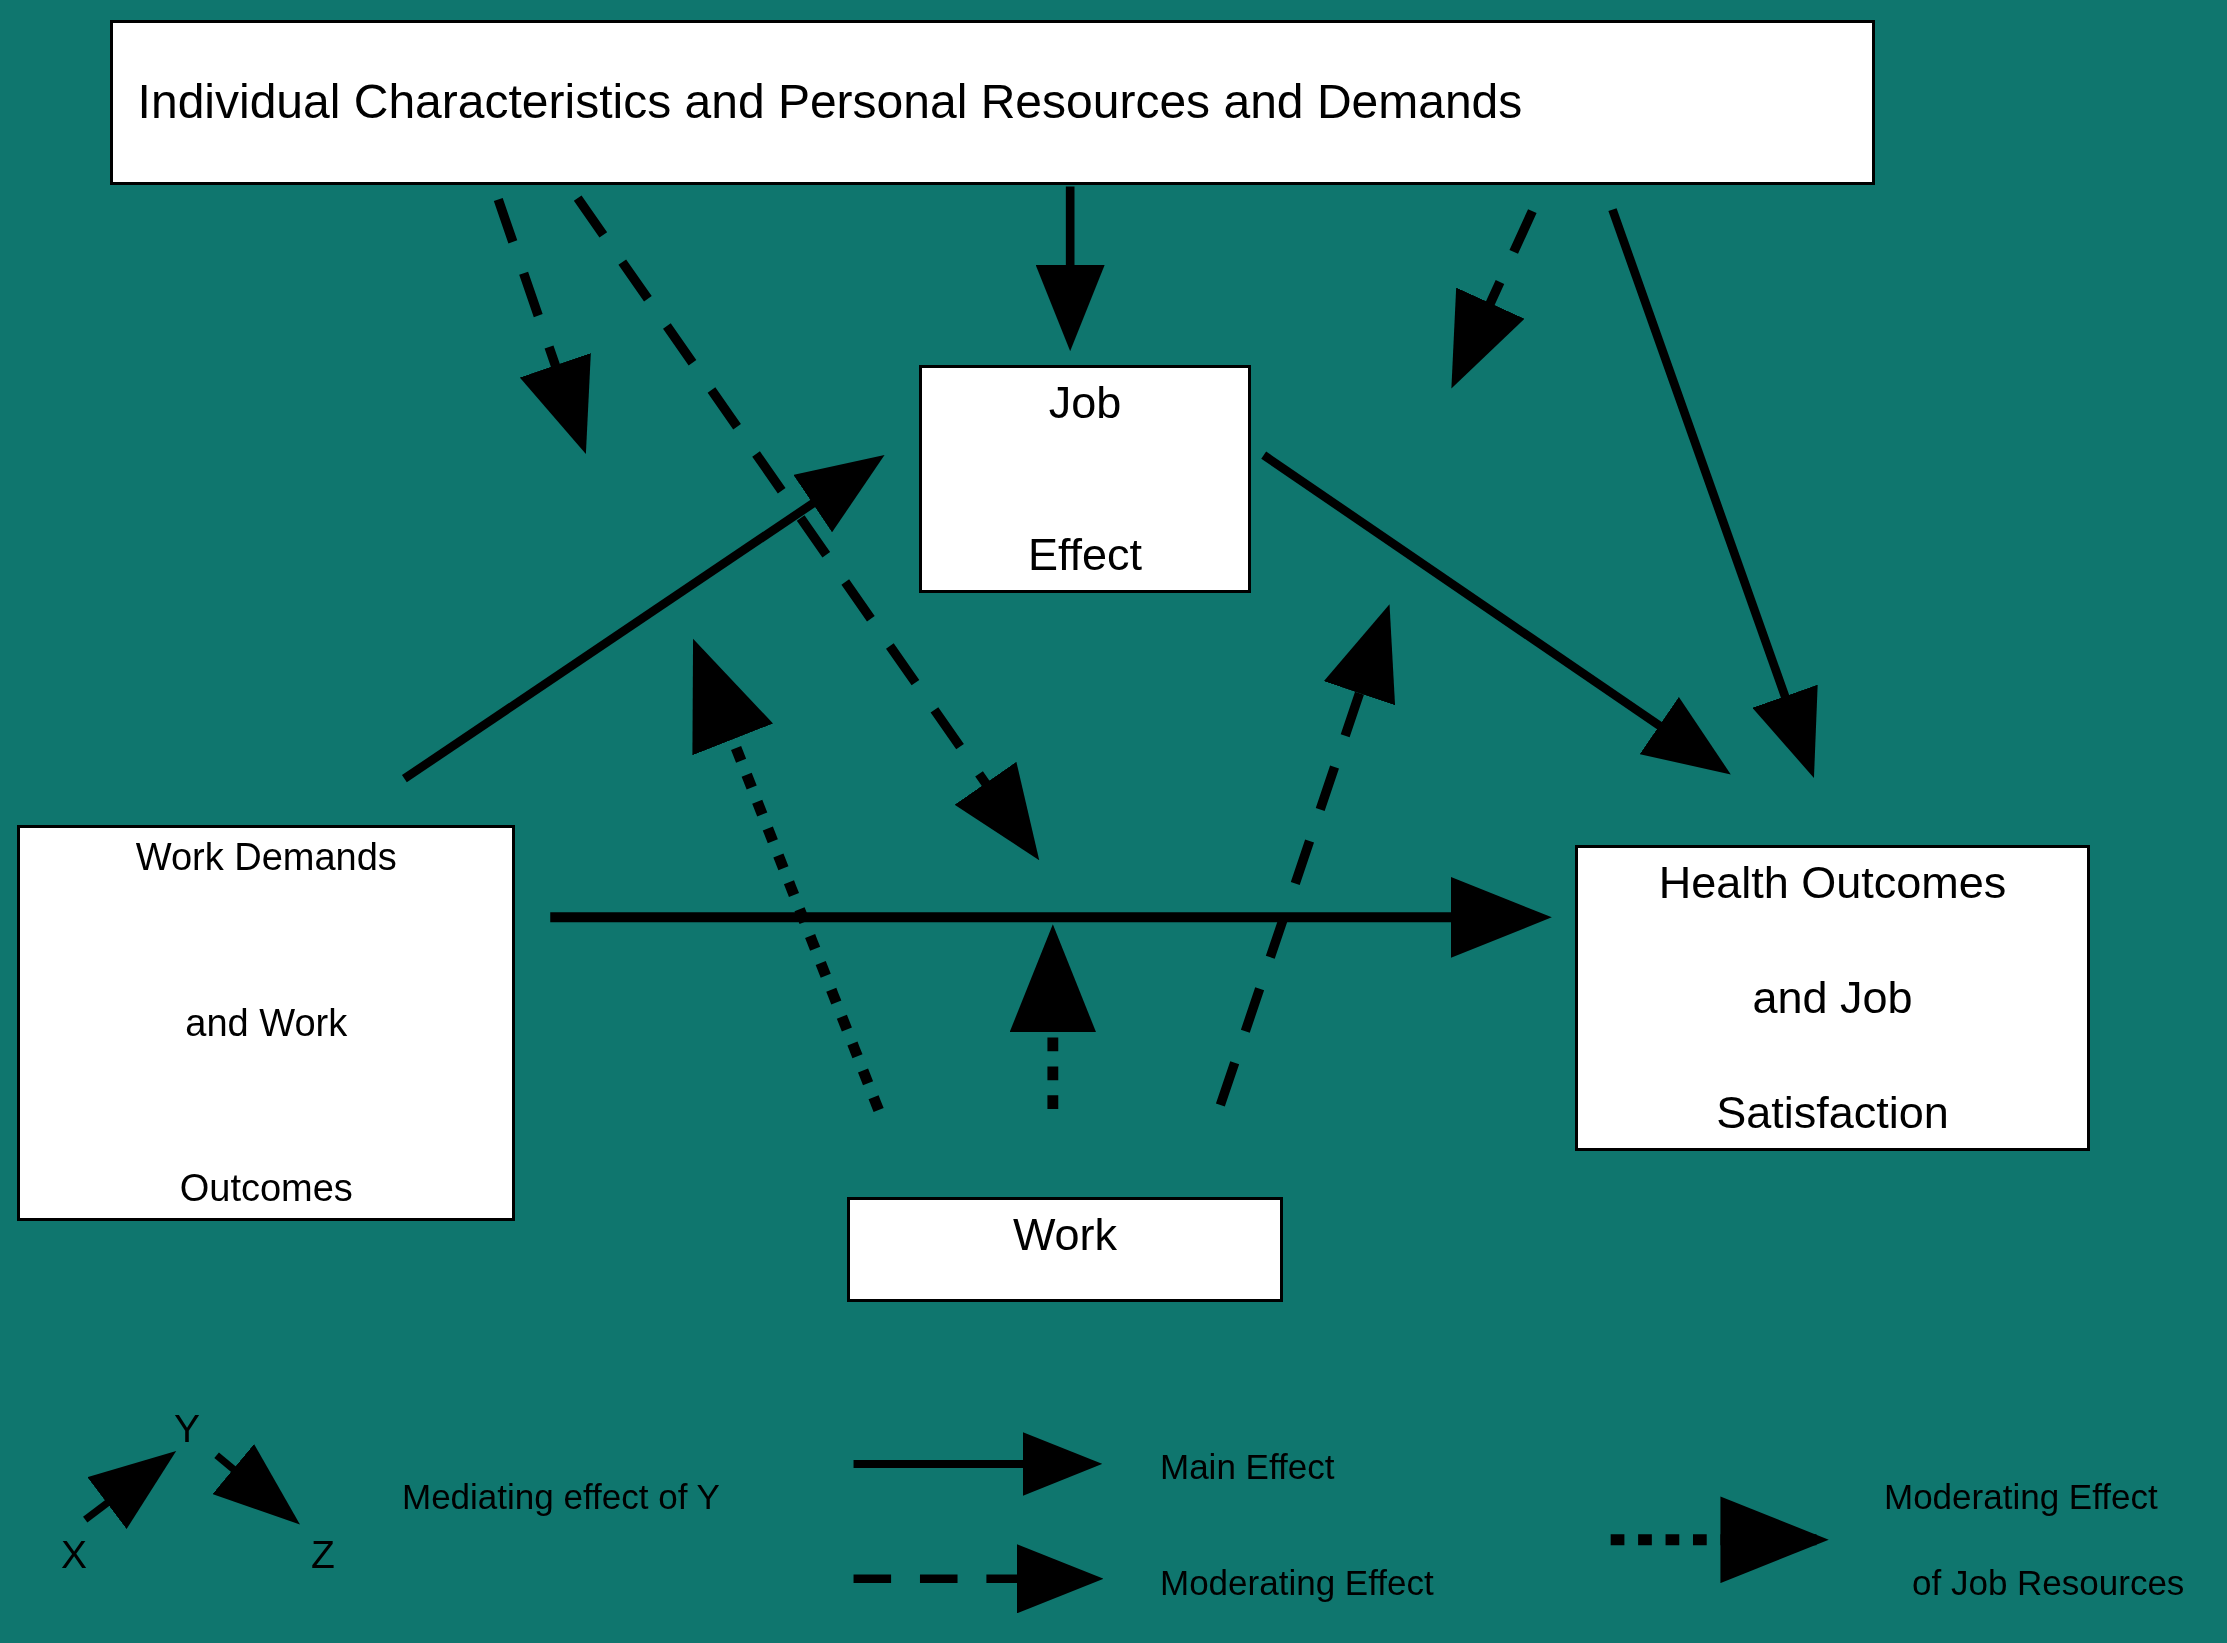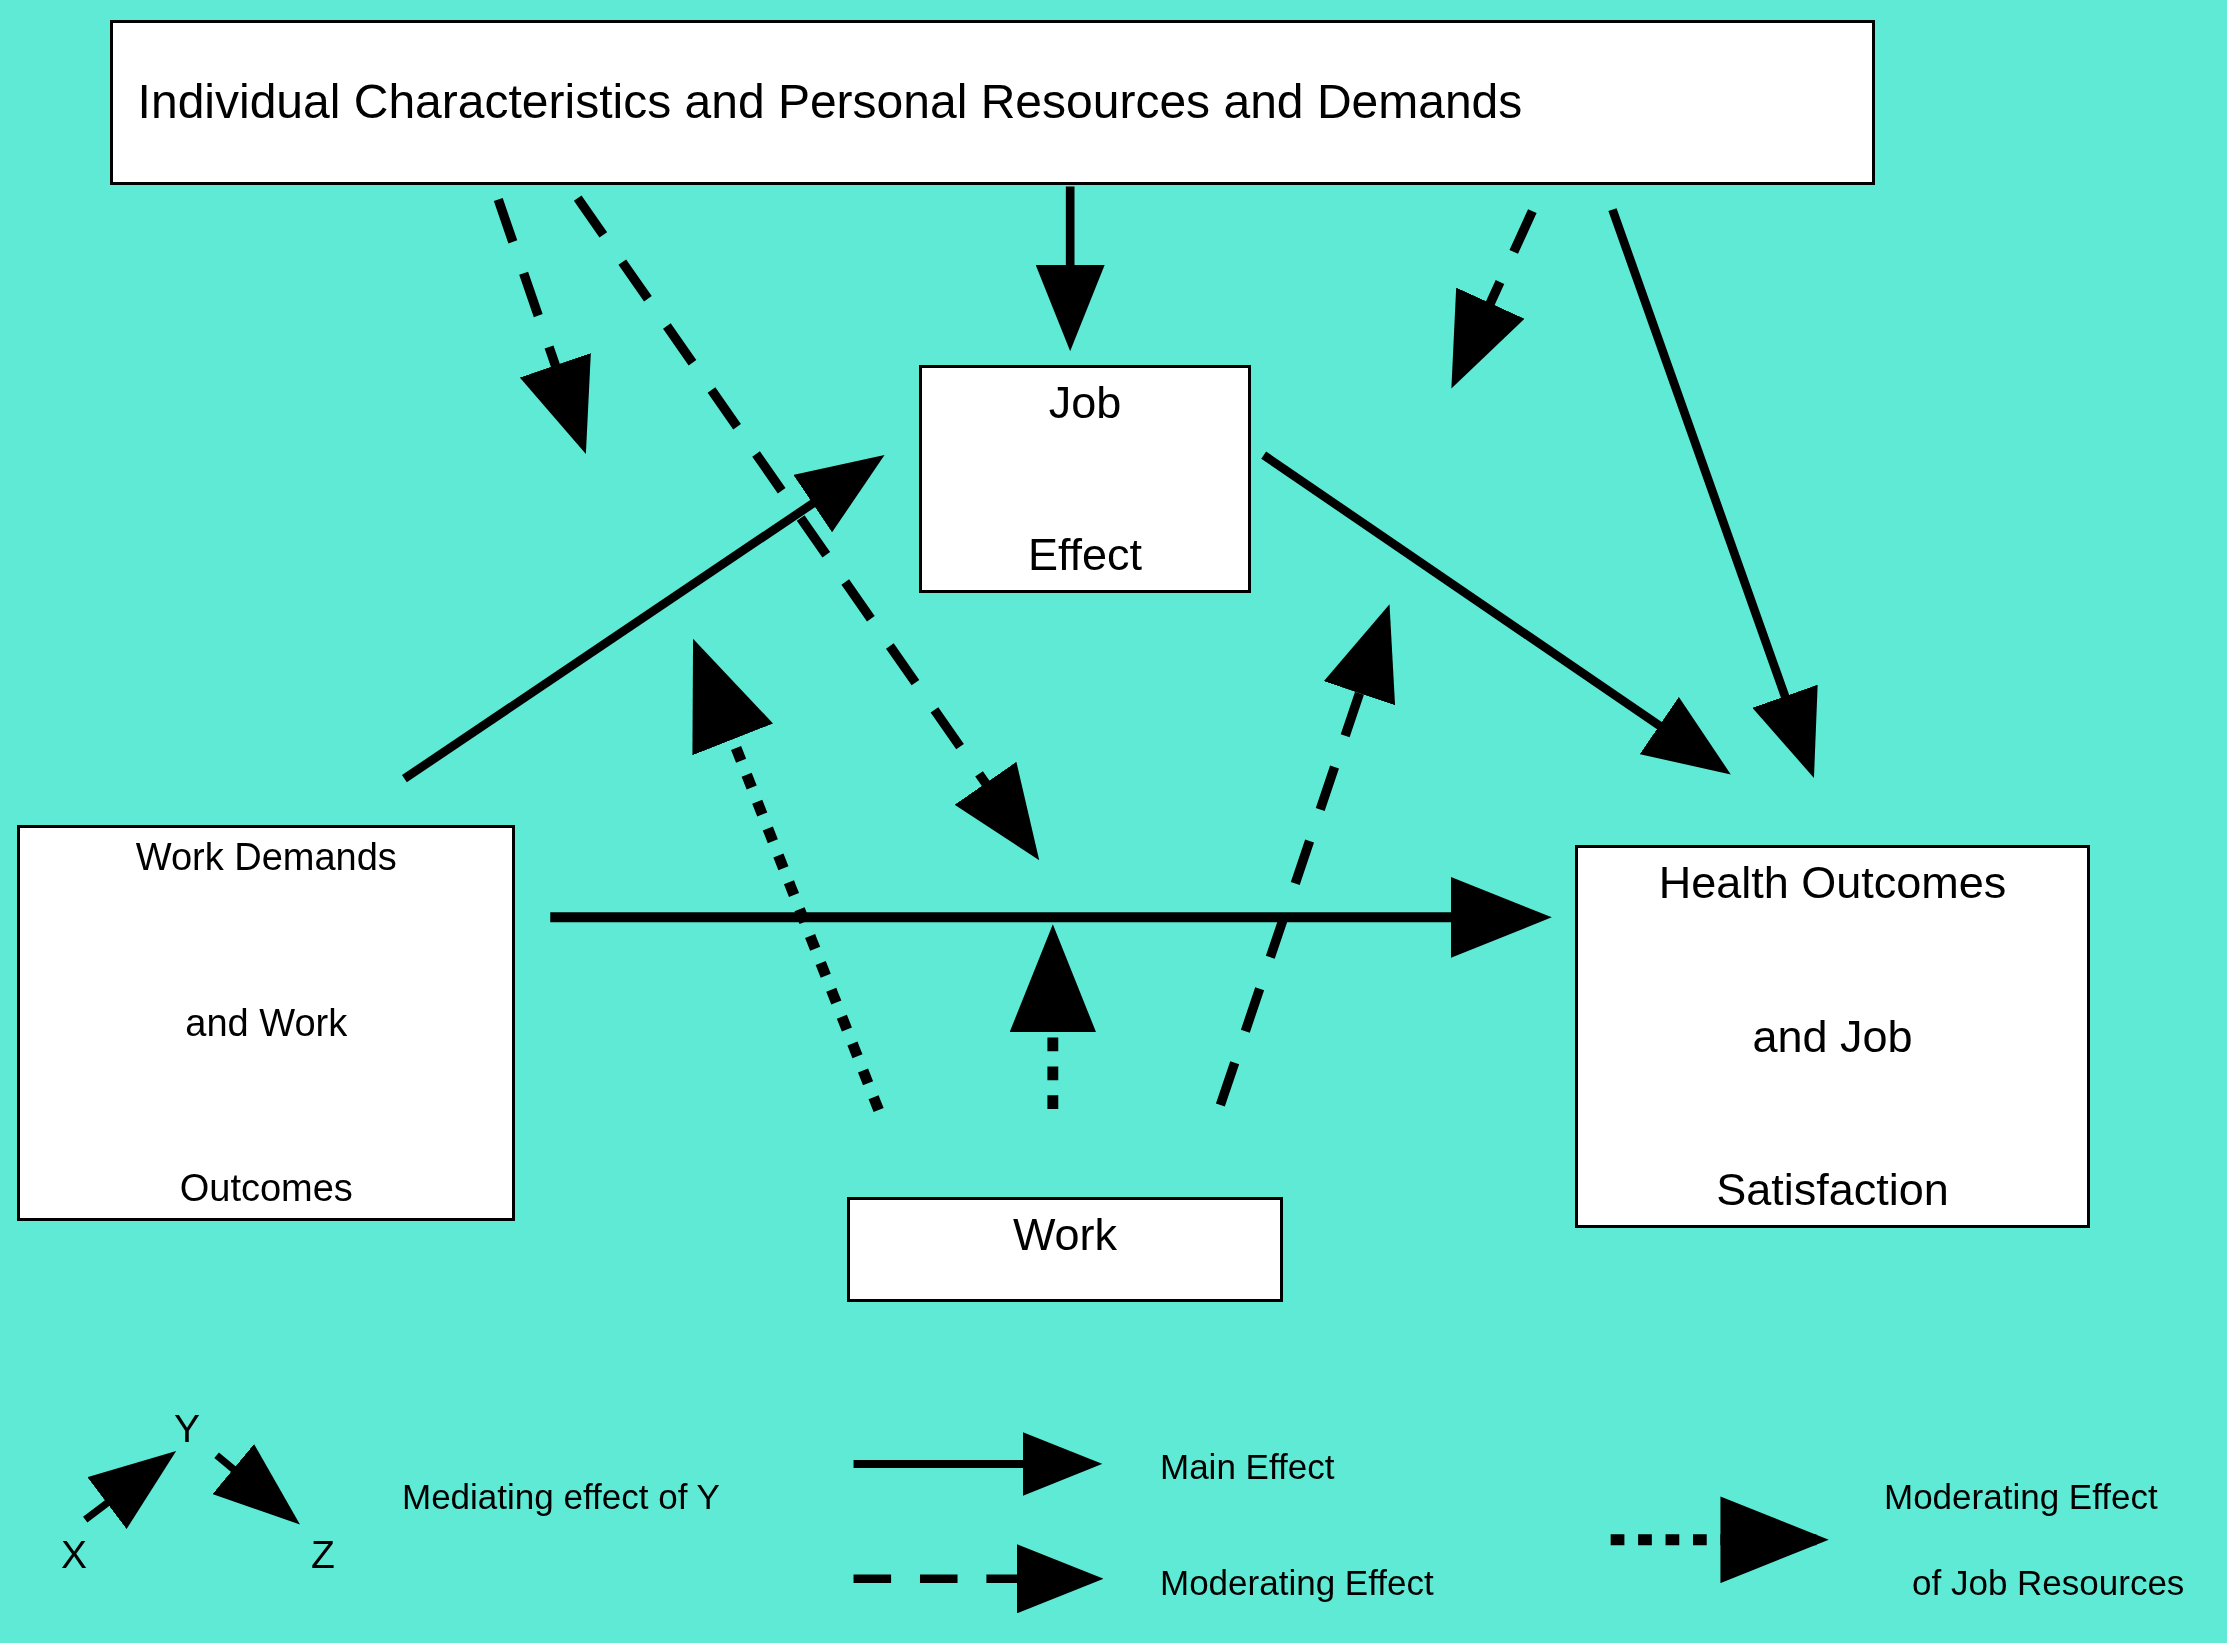--- a/index.html
+++ b/index.html
@@ -8,21 +8,21 @@
     background: #ffffff;
   }
   body {
     font-family: "Liberation Sans", sans-serif;
     color: #000000;
   }
   #canvas {
     position: relative;
     width: 2227px;
     height: 1644px;
-    background: #5eead4;
+    background: #0f766e;
     overflow: hidden;
   }
   #arrow-layer {
     position: absolute;
     left: 0;
     top: 0;
     width: 2227px;
     height: 1644px;
     pointer-events: none;
   }
@@ -63,21 +63,21 @@
     left: 17.3px;
     top: 825px;
     width: 498px;
     height: 396px;
     font-size: 38px;
   }
   #box-health {
     left: 1575px;
     top: 845px;
     width: 515px;
-    height: 383px;
+    height: 306px;
     font-size: 45px;
   }
   #box-work {
     left: 847px;
     top: 1179px;
     width: 436px;
     height: 105px;
     font-size: 45px;
     margin-top: 18px;
   }

